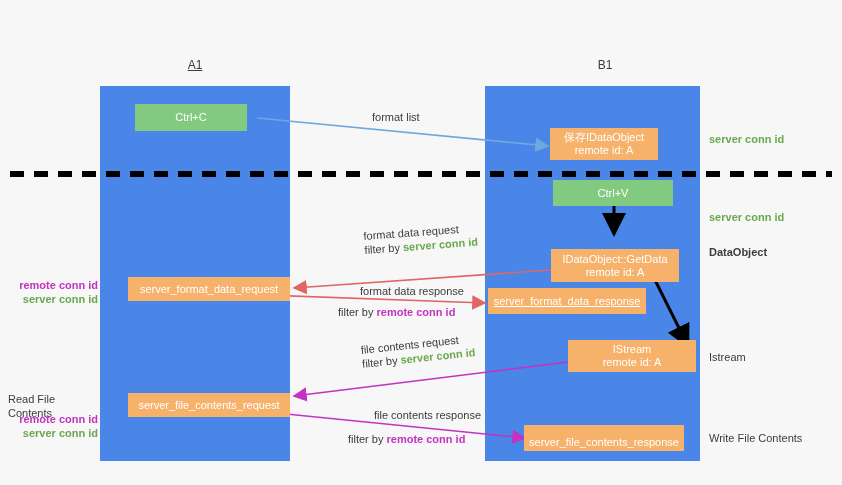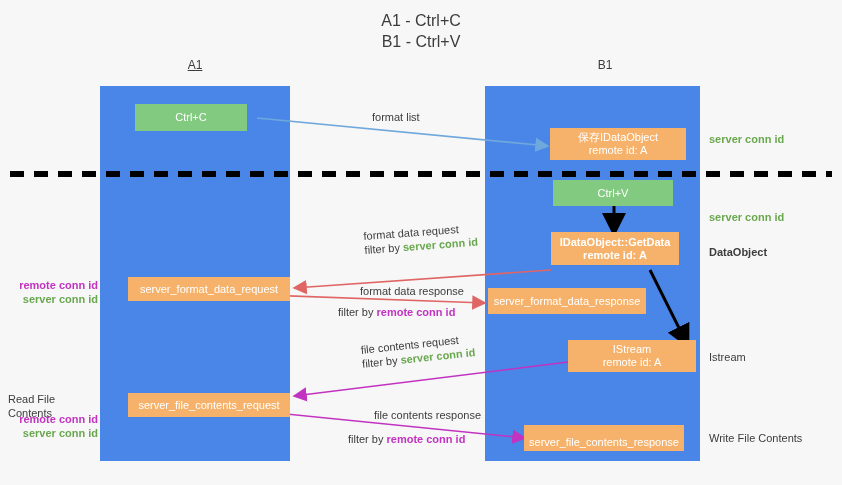--- a/index.html
+++ b/index.html
@@ -47,24 +47,20 @@
   .cap{font-size:11px;line-height:14px;color:#3c3c3c;white-space:nowrap;}
 
   
   svg.overlay{position:absolute;left:0;top:0;width:842px;height:485px;overflow:visible;}
 </style>
 </head>
 <body>
 
 <div id="stage">
 
-  <div class="abs title">
-    <div>A1 - Ctrl+C</div>
-    <div>B1 - Ctrl+V</div>
-  </div>
 
   <div class="abs colhead" style="left:130px;top:58px;width:130px;text-decoration:underline;">
     <span>A1</span>
     <span class="l2">remote</span>
   </div>
   <div class="abs colhead" style="left:540px;top:58px;width:130px;">
     <span>B1</span>
     <span class="l2">connection</span>
   </div>
 
@@ -109,35 +105,35 @@
   </div>
 
   <div class="abs box orange" style="left:128px;top:277px;width:162px;height:24px;">
     <span>server_format_data_request</span>
   </div>
 
   <div class="abs box orange" style="left:128px;top:393px;width:162px;height:24px;">
     <span>server_file_contents_request</span>
   </div>
 
-  <div class="abs box orange" style="left:550px;top:128px;width:136px;height:32px;flex-direction:column;">
+  <div class="abs box orange" style="left:550px;top:128px;width:108px;height:32px;flex-direction:column;">
     <span>保存IDataObject</span>
     <span class="sub">remote id: A</span>
   </div>
 
   <div class="abs box green" style="left:553px;top:180px;width:120px;height:26px;">
     <span>Ctrl+V</span>
   </div>
 
-  <div class="abs box orange" style="left:551px;top:232px;width:128px;height:33px;flex-direction:column;font-weight:bold;">
+  <div class="abs box orange" style="left:551px;top:249px;width:128px;height:33px;flex-direction:column;">
     <span>IDataObject::GetData</span>
     <span class="sub">remote id: A</span>
   </div>
 
-  <div class="abs box orange" style="left:488px;top:288px;width:158px;height:26px;">
+  <div class="abs box orange" style="left:488px;top:288px;width:158px;height:26px;text-decoration:underline;">
     <span>server_format_data_response</span>
   </div>
 
   <div class="abs box orange" style="left:568px;top:340px;width:128px;height:32px;flex-direction:column;">
     <span>IStream</span>
     <span class="sub">remote id: A</span>
   </div>
 
   <div class="abs box orange" style="left:524px;top:425px;width:160px;height:26px;align-items:flex-end;">
     <span>server_file_contents_response</span>

